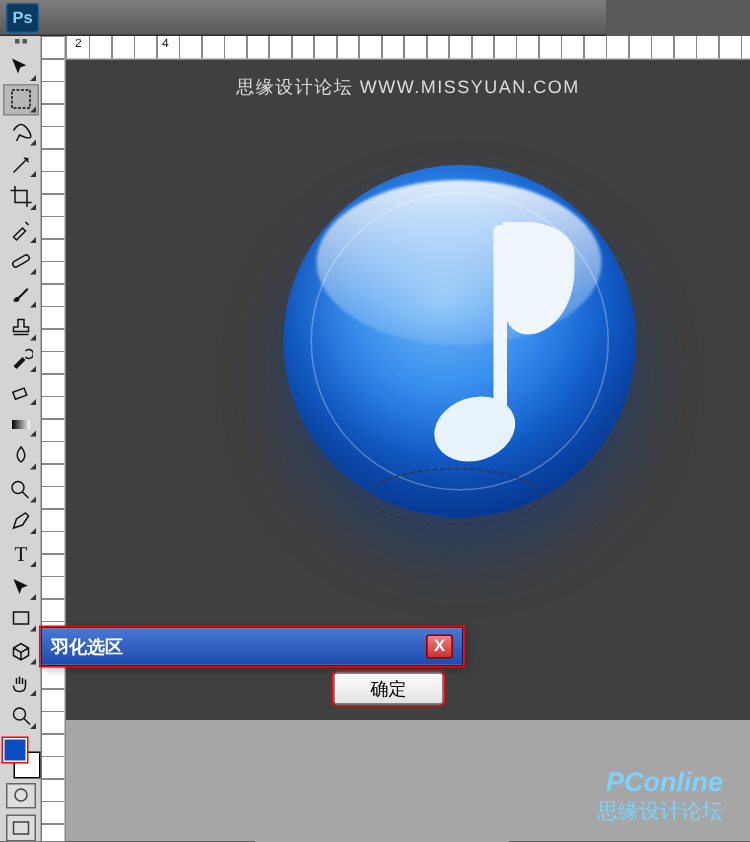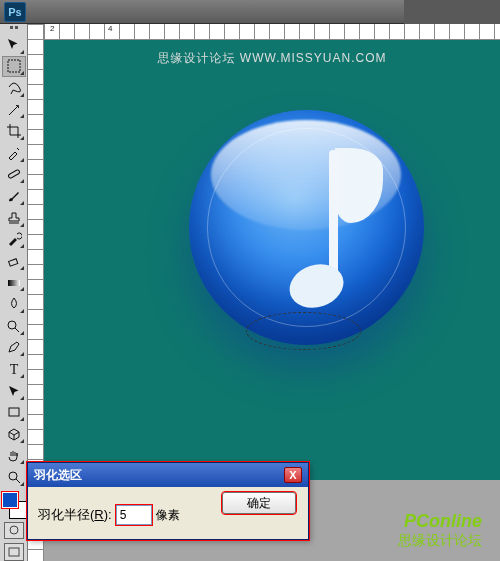--- a/index.html
+++ b/index.html
@@ -133,21 +133,21 @@
       margin-top: 4px;
       background: #ddd;
       display: flex;
       align-items: center;
       justify-content: center;
     }
     .canvas {
       position: absolute;
       top: 40px; left: 44px;
       width: 456px; height: 440px;
-      background: #0f766e;
+      background: #404040;
     }
     .watermark-top {
       position: absolute;
       top: 10px;
       width: 100%;
       text-align: center;
       color: #ddd;
       font-size: 12px;
       letter-spacing: 1px;
     }
@@ -214,21 +214,20 @@
       background: #a6a6a6;
     }
     .dialog {
       position: absolute;
       top: 418px; left: 27px;
       width: 282px;
       background: #ece9d8;
       border: 1px solid #0a246a;
       box-shadow: 2px 2px 6px rgba(0,0,0,0.3);
       outline: 1px solid red;
-      margin-top: 44px;
     }
     .dlg-title {
       height: 24px;
       background: linear-gradient(#4a78d4, #1b4bb0);
       color: #fff;
       font-weight: bold;
       font-size: 12px;
       display: flex;
       align-items: center;
       padding: 0 6px;
@@ -278,21 +277,21 @@
       background: linear-gradient(#fdfdfd, #e2e2e2);
       border: 1px solid #707070;
       border-radius: 3px;
       font-size: 12px;
       cursor: pointer;
       outline: 1px solid red;
     }
     .footer-wm {
       position: absolute;
       right: 18px; bottom: 12px;
-      color: #84cc16;
+      color: #7dd3fc;
       font-size: 14px;
       text-align: right;
       line-height: 1.2;
     }
     .footer-wm .big { font-size: 18px; font-style: italic; font-weight: bold; }
     svg.tico { width: 16px; height: 16px; }
   </style>
 </head>
 <body>
 
@@ -477,25 +476,20 @@
   <div class="selection"></div>
 </div>
 
 <div class="gray-strip"></div>
 
 <div class="dialog">
   <div class="dlg-title">
     <span>羽化选区</span>
     <span class="dlg-close">X</span>
   </div>
-  <div class="dlg-body">
-    <label><span>羽化半径(</span><span class="underline">R</span><span>):</span></label>
-    <input class="radius-input" value="5" style="">
-    <span>像素</span>
-  </div>
   <div class="dlg-btns">
     <button class="winbtn">确定</button>
   </div>
 </div>
 
 <div class="footer-wm">
   <div class="big">PConline</div>
   <div>思缘设计论坛</div>
 </div>
 

